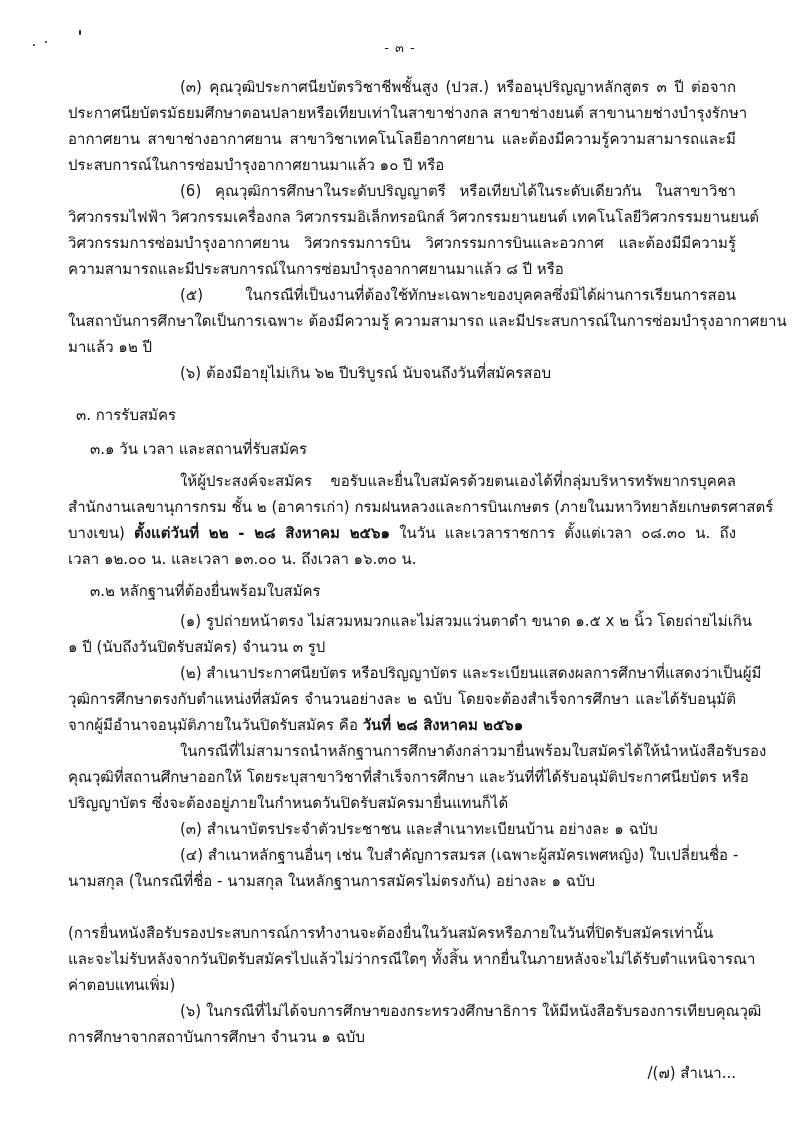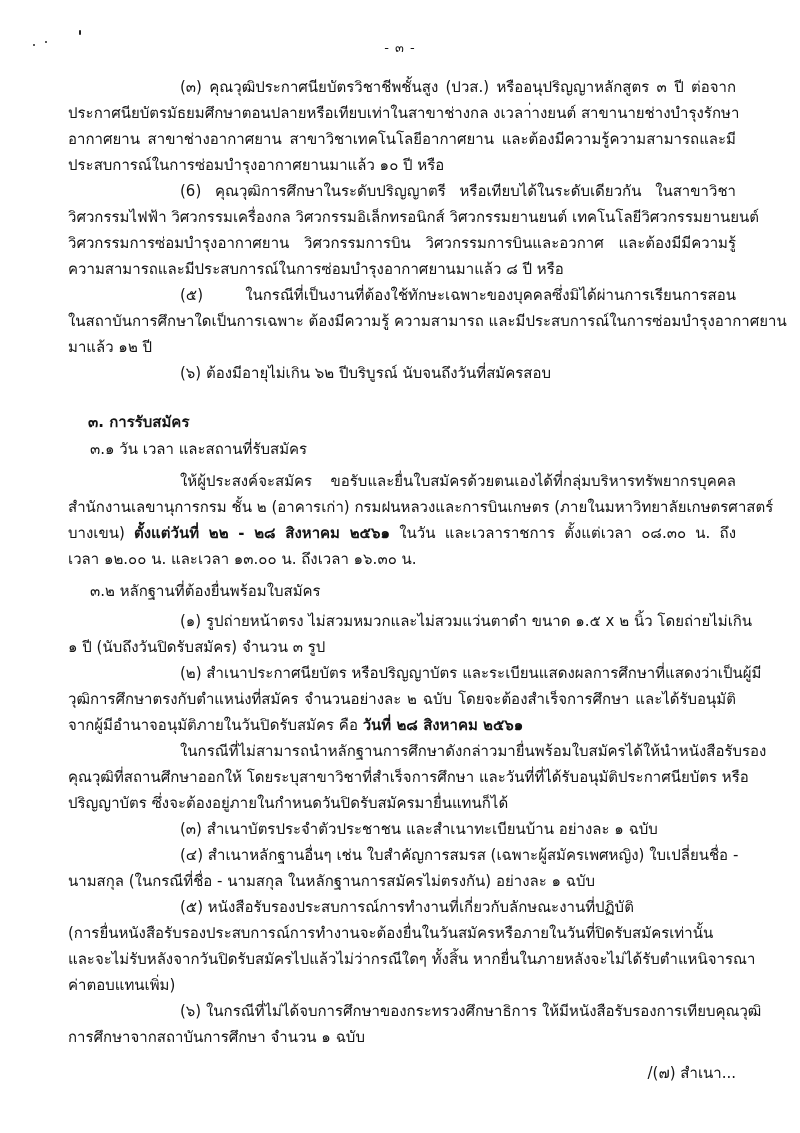--- a/index.html
+++ b/index.html
@@ -14,38 +14,38 @@
     position: absolute; top: 37px; left: 0; width: 800px; text-align: center;
     font-size: 13px; letter-spacing: 1px;
   }
   .line {
     position: absolute; left: 68px; width: 668px;
     font-size: 15px; line-height: 18px; white-space: nowrap;
     text-align: justify; text-align-last: justify;
   }
   .line.last { text-align-last: left; }
   .line.indent { left: 180px; width: 556px; }
-  .line.heading { font-weight: bold; left: 88px; text-align-last: left; margin-top: 7px; }
+  .line.heading { font-weight: normal; left: 76px; text-align-last: left; }
   .line.subheading { font-weight: normal; left: 90px; text-align-last: left; }
   .line.right { text-align: right; text-align-last: right; }
   .b { font-weight: bold; }
 </style>
 </head>
 <body>
 
 <div class="page">
 
   <div class="speck" style="left:33px;top:44px;width:2px;height:2px;"></div>
   <div class="speck" style="left:45px;top:41px;width:2px;height:2px;"></div>
   <div class="speck" style="left:79px;top:30px;width:2px;height:5px;border-radius:1px;"></div>
 
   <div class="page-num">- ๓ -</div>
 
   <div class="line indent" style="top:78px">(๓)  คุณวุฒิประกาศนียบัตรวิชาชีพชั้นสูง (ปวส.) หรืออนุปริญญาหลักสูตร ๓ ปี ต่อจาก</div>
-  <div class="line" style="top:104px">ประกาศนียบัตรมัธยมศึกษาตอนปลายหรือเทียบเท่าในสาขาช่างกล งเวลา่างยนต์ สาขานายช่างบำรุงรักษา</div>
+  <div class="line" style="top:104px">ประกาศนียบัตรมัธยมศึกษาตอนปลายหรือเทียบเท่าในสาขาช่างกล สาขาช่างยนต์ สาขานายช่างบำรุงรักษา</div>
   <div class="line" style="top:130px">อากาศยาน สาขาช่างอากาศยาน สาขาวิชาเทคโนโลยีอากาศยาน และต้องมีความรู้ความสามารถและมี</div>
   <div class="line last" style="top:156px">ประสบการณ์ในการซ่อมบำรุงอากาศยานมาแล้ว ๑๐ ปี หรือ</div>
 
   <div class="line indent" style="top:182px">(6)  คุณวุฒิการศึกษาในระดับปริญญาตรี หรือเทียบได้ในระดับเดียวกัน ในสาขาวิชา</div>
   <div class="line" style="top:234px">วิศวกรรมการซ่อมบำรุงอากาศยาน  วิศวกรรมการบิน วิศวกรรมการบินและอวกาศ และต้องมีมีความรู้</div>
   <div class="line" style="top:208px">วิศวกรรมไฟฟ้า  วิศวกรรมเครื่องกล  วิศวกรรมอิเล็กทรอนิกส์  วิศวกรรมยานยนต์ เทคโนโลยีวิศวกรรมยานยนต์</div>
   <div class="line last" style="top:260px">ความสามารถและมีประสบการณ์ในการซ่อมบำรุงอากาศยานมาแล้ว ๘ ปี หรือ</div>
 
   <div class="line indent" style="top:286px">(๕)  ในกรณีที่เป็นงานที่ต้องใช้ทักษะเฉพาะของบุคคลซึ่งมิได้ผ่านการเรียนการสอน</div>
   <div class="line" style="top:312px">ในสถาบันการศึกษาใดเป็นการเฉพาะ ต้องมีความรู้ ความสามารถ และมีประสบการณ์ในการซ่อมบำรุงอากาศยาน</div>
@@ -76,21 +76,20 @@
 
   <div class="line indent" style="top:742px">ในกรณีที่ไม่สามารถนำหลักฐานการศึกษาดังกล่าวมายื่นพร้อมใบสมัครได้ให้นำหนังสือรับรอง</div>
   <div class="line" style="top:768px">คุณวุฒิที่สถานศึกษาออกให้ โดยระบุสาขาวิชาที่สำเร็จการศึกษา และวันที่ที่ได้รับอนุมัติประกาศนียบัตร หรือ</div>
   <div class="line last" style="top:794px">ปริญญาบัตร ซึ่งจะต้องอยู่ภายในกำหนดวันปิดรับสมัครมายื่นแทนก็ได้</div>
 
   <div class="line indent last" style="top:820px">(๓)  สำเนาบัตรประจำตัวประชาชน และสำเนาทะเบียนบ้าน  อย่างละ ๑ ฉบับ</div>
 
   <div class="line indent" style="top:846px">(๔)  สำเนาหลักฐานอื่นๆ เช่น ใบสำคัญการสมรส (เฉพาะผู้สมัครเพศหญิง) ใบเปลี่ยนชื่อ -</div>
   <div class="line last" style="top:872px">นามสกุล (ในกรณีที่ชื่อ - นามสกุล ในหลักฐานการสมัครไม่ตรงกัน) อย่างละ ๑ ฉบับ</div>
 
-  <div class="line indent last" style="top:898px">(๕)  หนังสือรับรองประสบการณ์การทำงานที่เกี่ยวกับลักษณะงานที่ปฏิบัติ</div>
   <div class="line" style="top:924px">(การยื่นหนังสือรับรองประสบการณ์การทำงานจะต้องยื่นในวันสมัครหรือภายในวันที่ปิดรับสมัครเท่านั้น</div>
   <div class="line" style="top:950px">และจะไม่รับหลังจากวันปิดรับสมัครไปแล้วไม่ว่ากรณีใดๆ ทั้งสิ้น หากยื่นในภายหลังจะไม่ได้รับตำแหนิจารณา</div>
   <div class="line last" style="top:976px">ค่าตอบแทนเพิ่ม)</div>
 
   <div class="line indent" style="top:1002px">(๖)  ในกรณีที่ไม่ได้จบการศึกษาของกระทรวงศึกษาธิการ ให้มีหนังสือรับรองการเทียบคุณวุฒิ</div>
   <div class="line last" style="top:1028px">การศึกษาจากสถาบันการศึกษา จำนวน ๑ ฉบับ</div>
 
   <div class="line right" style="top:1064px">/(๗) สำเนา...</div>
 </div>
 

